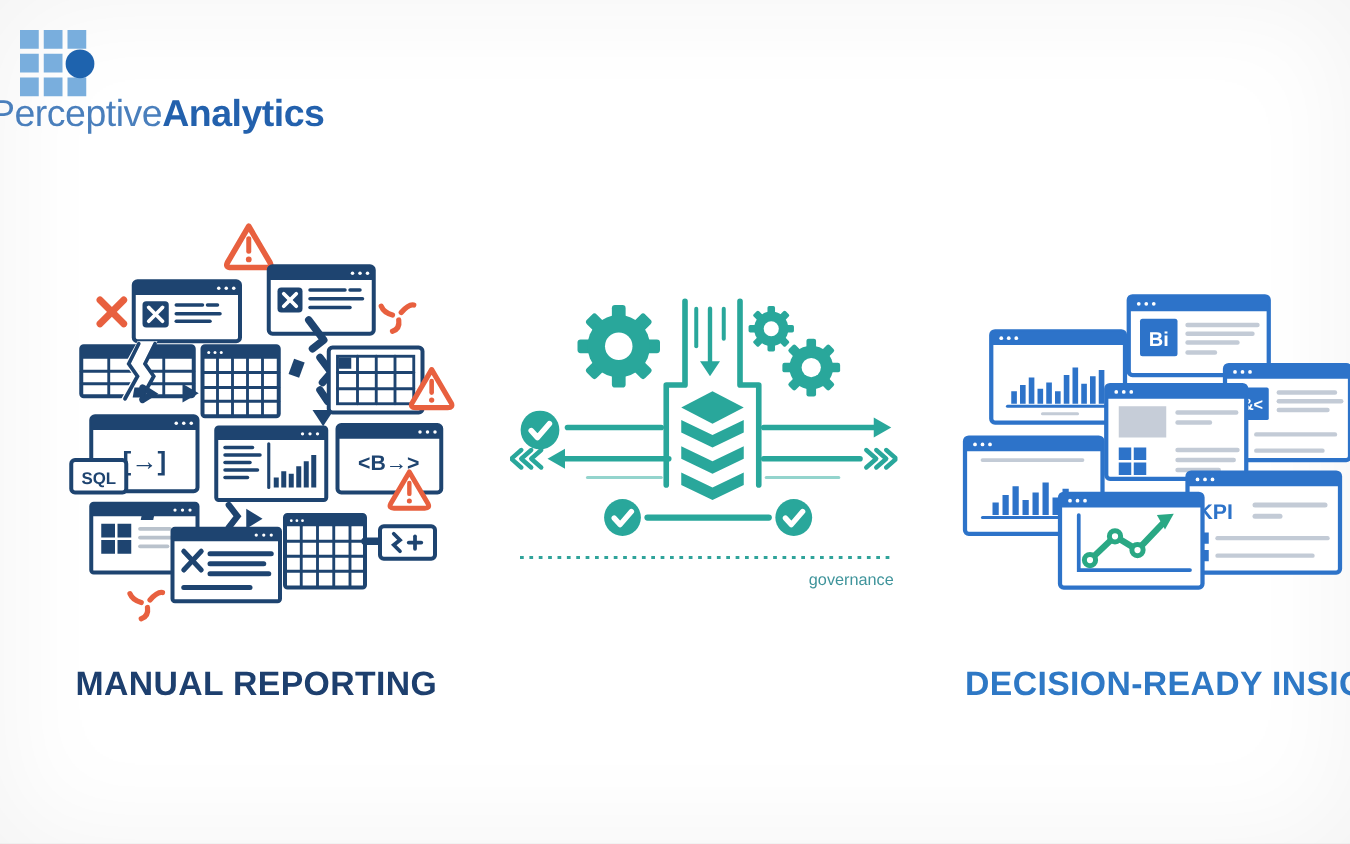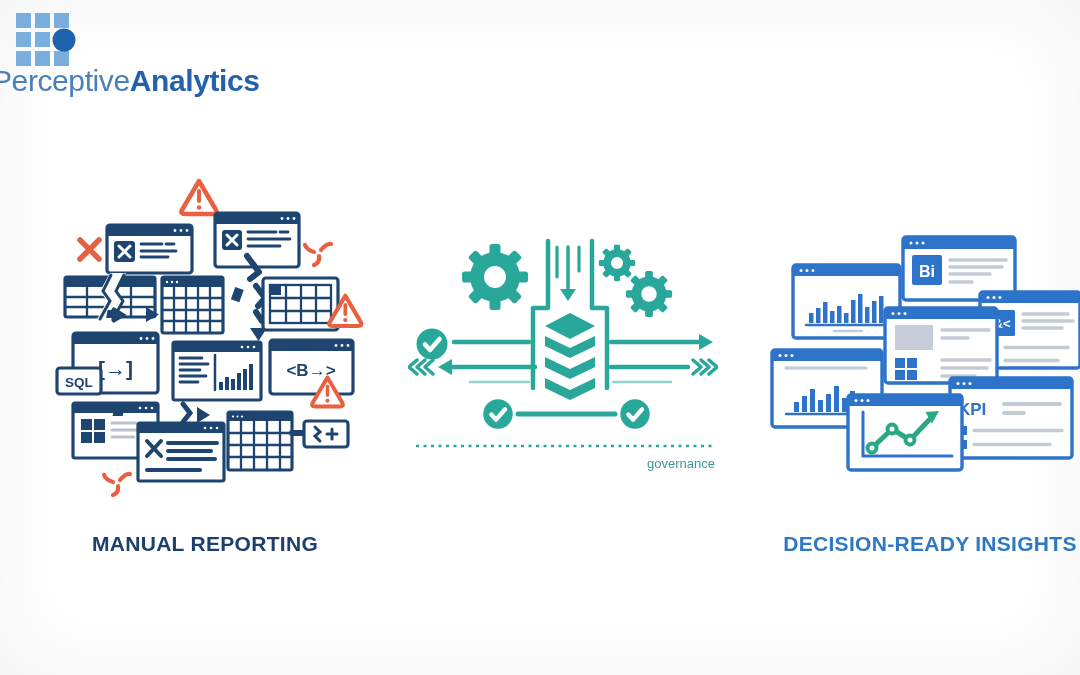--- a/index.html
+++ b/index.html
@@ -1,24 +1,24 @@
 <!DOCTYPE html>
 <html><head>
 <meta charset="utf-8">
 <style>
   html,body{margin:0;padding:0;background:#e9e9e9;}
   .stage{position:relative;width:1080px;height:675px;background:#fff;overflow:hidden;
          font-family:"Liberation Sans",sans-serif;box-shadow:inset 0 0 90px rgba(0,0,0,0.05);}
   .panel{position:absolute;}
-  .caption{position:absolute;top:532px;text-align:center;font-weight:700;font-size:21px;
+  .caption{position:absolute;top:532px;text-align:center;font-weight:700;font-size:27px;
            letter-spacing:.3px;white-space:nowrap;}
   .caption.c1{left:48px;width:314px;color:#1d3f6e;}
   .caption.c2{left:405px;width:320px;color:#29a79b;}
   .caption.c3{left:772px;width:316px;color:#2e78c5;}
-  .logo{position:absolute;left:0;top:0;width:300px;height:120px;}
+  .logo{position:absolute;left:0;top:11px;width:300px;height:120px;}
   .logo-icon{position:absolute;left:14px;top:11px;}
   .logo-text{position:absolute;left:-8px;top:64px;font-size:30px;letter-spacing:-0.4px;
              color:#4a7fbc;white-space:nowrap;}
   .logo-text b{color:#2361ad;font-weight:700;}
   
   .wb{fill:#fff;stroke:#1e4470;stroke-width:3.2;}
   .tb{fill:#1e4470;}
   .dt{fill:#fff;}
   .nl{stroke:#1e4470;stroke-linecap:round;fill:none;}
   .gl{stroke:#b9c2cc;stroke-linecap:round;fill:none;}

